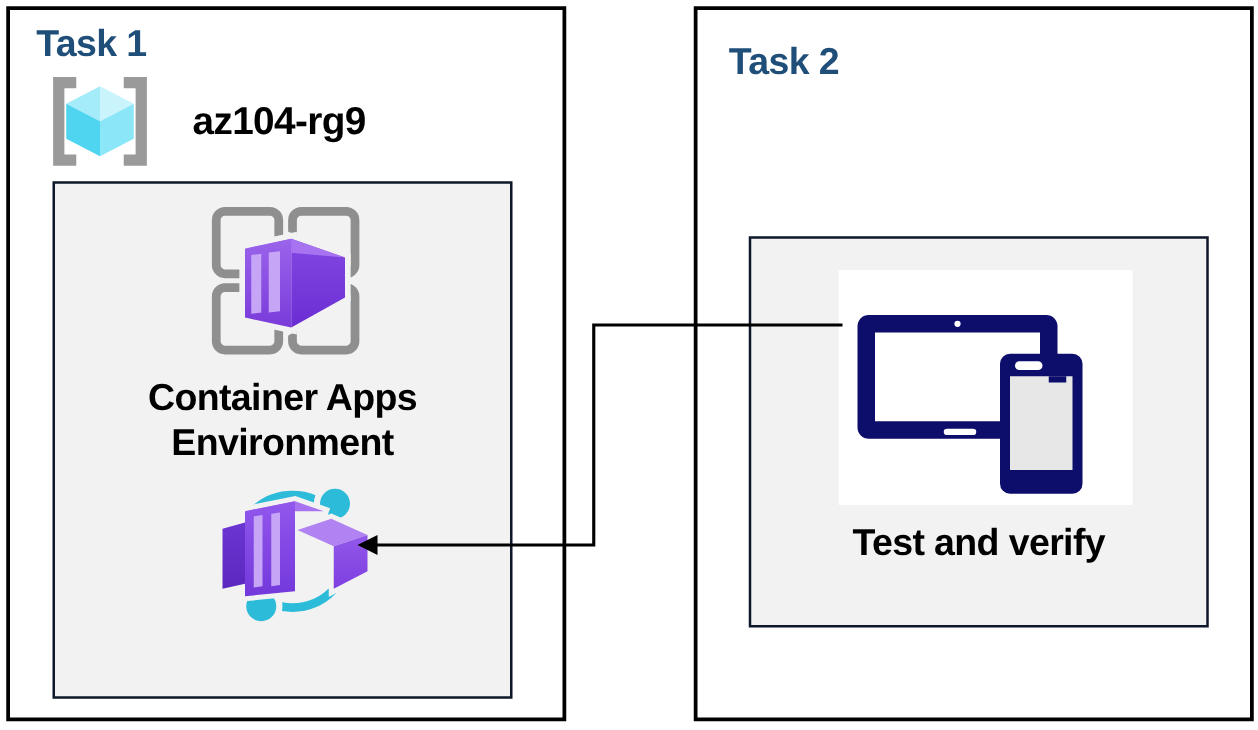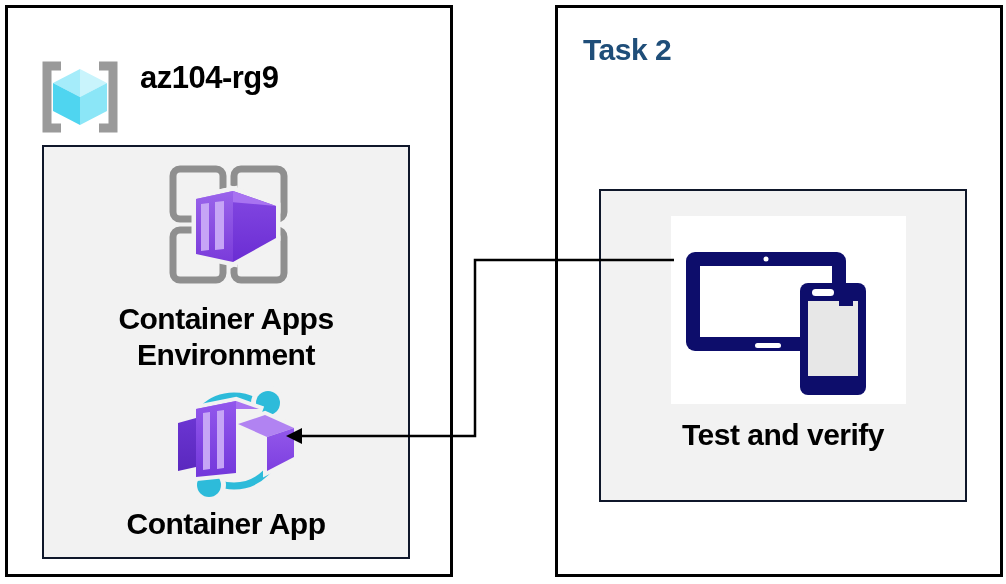--- a/index.html
+++ b/index.html
@@ -6,41 +6,42 @@
   .canvas{position:relative;width:1006px;height:584px;background:#ffffff;overflow:hidden;
           font-family:"Liberation Sans",sans-serif;}
   .task-box{position:absolute;top:5px;width:448px;height:572px;background:#ffffff;
             border:3px solid #000;box-sizing:border-box;}
   #task1-box{left:5px;}
   #task2-box{left:555px;}
   .task-title{position:absolute;font-size:30px;font-weight:700;color:#1F4E79;
               letter-spacing:-0.5px;margin:0;line-height:1;}
   #task1-title{left:21px;top:13px;}
   #task2-title{left:25px;top:27px;}
-  .rg-row{position:absolute;left:26px;top:52px;display:flex;gap:14px;}
+  .rg-row{position:absolute;left:26px;top:52px;display:flex;align-items:center;gap:28px;}
   .rg-name{font-size:31px;font-weight:700;color:#000;letter-spacing:-0.5px;}
   .inner-panel{position:absolute;background:#F2F2F2;border:2px solid #0f172a;box-sizing:border-box;}
   #task1-inner{left:34px;top:137px;width:368px;height:414px;}
   #task2-inner{left:41px;top:137px;width:368px;height:313px;margin-top:44px;}
   .diagram-label{position:absolute;left:0;width:100%;text-align:center;font-size:30px;
                  font-weight:700;color:#000;letter-spacing:-0.5px;line-height:36px;}
   #env-label{top:154px;}
   #app-label{top:359px;}
   #test-label{top:226px;}
   #env-icon{position:absolute;left:119px;top:11px;}
   #app-icon{position:absolute;left:128px;top:236px;}
   .icon-card{position:absolute;left:70px;top:25px;width:235px;height:188px;background:#ffffff;}
   #connector-overlay{position:absolute;left:0;top:0;pointer-events:none;}
 </style>
 </head>
 <body>
 
 <div class="canvas">
 
   <section class="task-box" id="task1-box">
+    <h2 class="task-title" id="task1-title">Task 1</h2>
 
     <div class="rg-row">
       <svg width="92" height="74" viewBox="0 0 92 74">
         <path d="M27,6 L13,6 L13,68 L27,68" fill="none" stroke-width="9" stroke="#9A9A9A"></path>
         <path d="M65,6 L79,6 L79,68 L65,68" fill="none" stroke-width="9" stroke="#9A9A9A"></path>
         <polygon points="46,9 19,23 46,37" fill="#A5ECFA"></polygon>
         <polygon points="46,9 73,23 46,37" fill="#C9F4FC"></polygon>
         <polygon points="19,23 46,37 46,65 19,51" fill="#4FD5F0"></polygon>
         <polygon points="46,37 73,23 73,51 46,65" fill="#8BE6F7"></polygon>
       </svg>
@@ -119,21 +120,20 @@
           <polygon points="6,40 24,35 24,84 6,88" fill="url(#appL)"></polygon>
           <polygon points="66,41 93,32 122,45 95,54" fill="#B183F2"></polygon>
           <polygon points="95,54 122,45 122,74 95,88" fill="url(#appR)"></polygon>
           <polygon points="24,26 64,18 87,26" fill="#A873F1"></polygon>
           <polygon points="24,26 64,18 64,90 24,94" fill="url(#appF)"></polygon>
           <polygon points="31,30 38,29 38,86 31,87" fill="#C6A5F6"></polygon>
           <polygon points="45,28 52,27 52,85 45,86" fill="#C6A5F6"></polygon>
         </g>
       </svg>
 
-      <div class="diagram-label" id="app-label">Container App</div>
     </div>
   </section>
 
   <section class="task-box" id="task2-box">
     <h2 class="task-title" id="task2-title">Task 2</h2>
 
     <div class="inner-panel" id="task2-inner">
       <div class="icon-card">
         <svg width="235" height="188" viewBox="0 0 235 188">
           <g>

